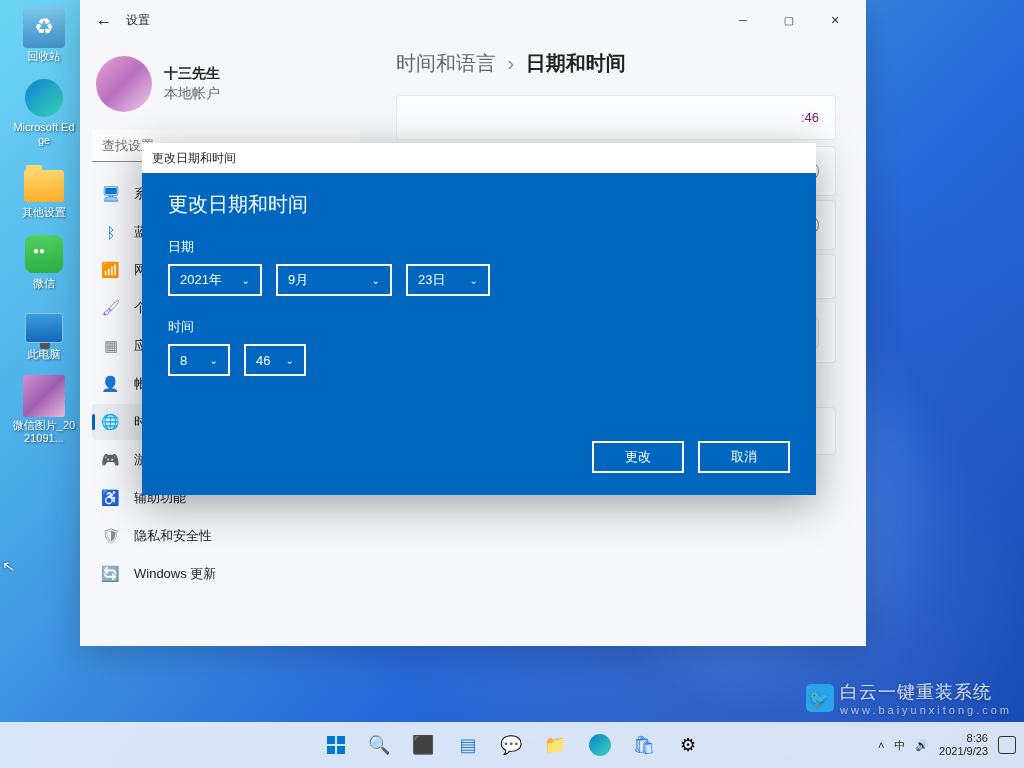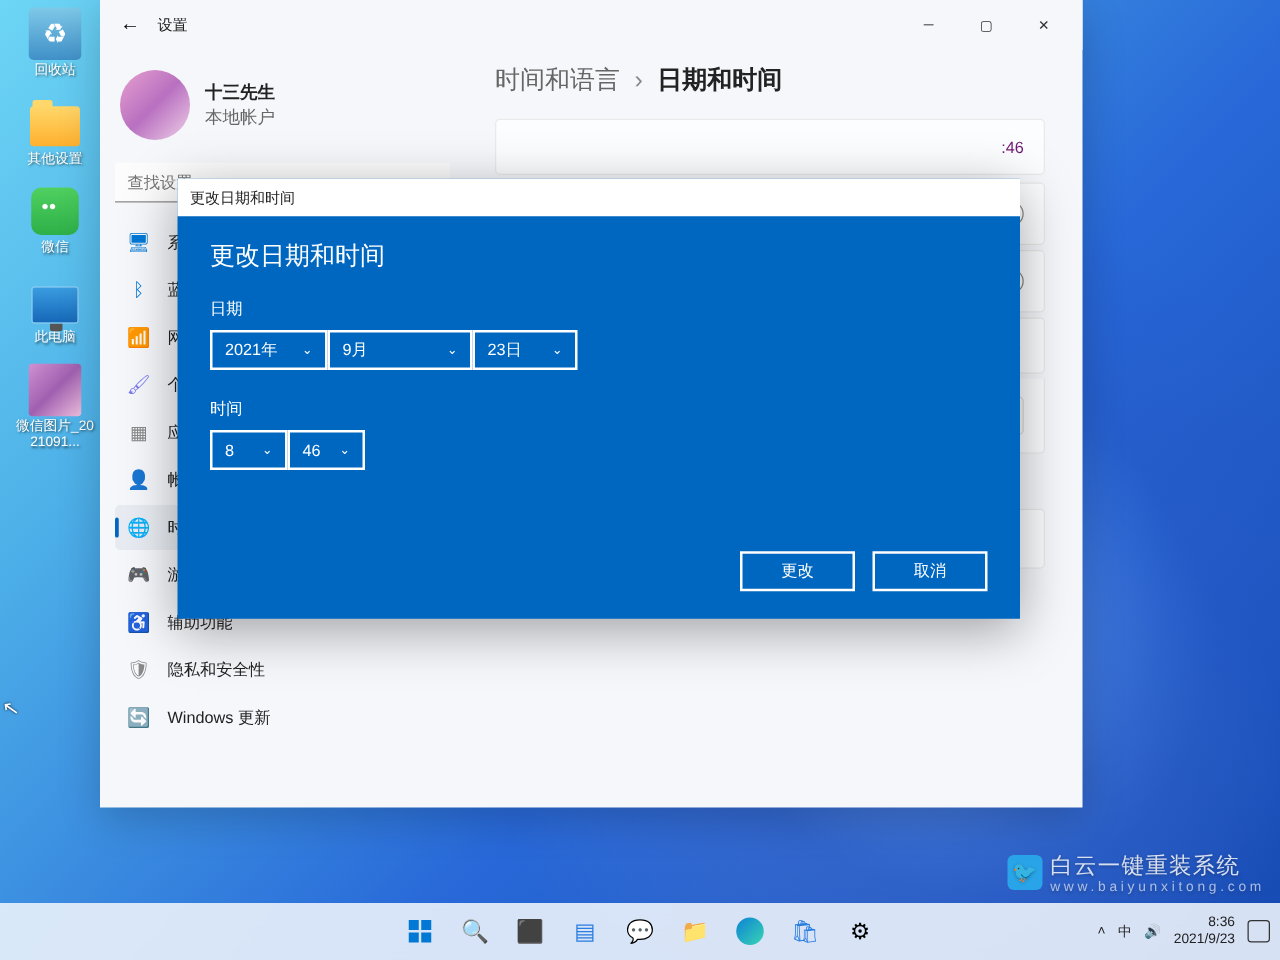--- a/index.html
+++ b/index.html
@@ -49,21 +49,21 @@
 .subcard{background:#fcfdfe;border:1px solid #eaeaea;border-top:none;border-radius:0 0 4px 4px;padding:14px 16px;display:flex;align-items:center;justify-content:space-between;font-size:13px;color:#555;margin-bottom:4px}
 .toggle{width:42px;height:20px;border-radius:10px;border:1px solid #888;position:relative;background:#fff}
 .toggle::after{content:"";position:absolute;left:3px;top:3px;width:12px;height:12px;border-radius:50%;background:#555}
 .ghost-btn{padding:6px 24px;border:1px solid #ddd;border-radius:4px;background:#fafafa;color:#aaa;font-size:12px}
 .section-h{font-size:13px;font-weight:600;color:#222;margin:16px 0 10px 2px}
 .dialog{position:absolute;left:142px;top:143px;width:674px;height:352px;background:#0067c0;z-index:20;box-shadow:0 10px 40px rgba(0,0,0,.35);color:#fff}
 .dialog-titlebar{height:30px;background:#fff;color:#222;display:flex;align-items:center;padding:0 10px;font-size:12px}
 .dialog-body{padding:18px 26px}
 .dialog-h{font-size:20px;font-weight:400;margin-bottom:20px}
 .field-label{font-size:13px;margin-bottom:8px}
-.field-row{display:flex;margin-bottom:22px}
+.field-row{display:flex;gap:14px;margin-bottom:22px}
 .combo{height:32px;border:2px solid #fff;background:transparent;color:#fff;display:flex;align-items:center;justify-content:space-between;padding:0 10px;font-size:13px;cursor:pointer}
 .combo.y{width:94px}
 .combo.m{width:116px}
 .combo.d{width:84px}
 .combo.t{width:62px}
 .combo .chev{font-size:10px;margin-left:10px}
 .dialog-actions{position:absolute;right:26px;bottom:22px;display:flex;gap:14px}
 .dlg-btn{width:92px;height:32px;border:2px solid #fff;background:transparent;color:#fff;font-size:13px;cursor:pointer;display:flex;align-items:center;justify-content:center}
 .taskbar{position:absolute;left:0;right:0;bottom:0;height:46px;background:rgba(235,242,251,.9);backdrop-filter:blur(10px);display:flex;align-items:center;z-index:30}
 .tb-center{position:absolute;left:50%;transform:translateX(-50%);display:flex;gap:6px}
@@ -81,20 +81,26 @@
     <div class="bloom"></div>
   </div>
 
 <div class="desktop-icons">
   <div class="d-icon">
       <div class="ico recycle"></div>
       <div class="lbl">回收站</div>
     </div>
   <div class="d-icon">
       <div class="ico">
+        <div class="edge-icon"></div>
+      </div>
+      <div class="lbl">Microsoft Edge</div>
+    </div>
+  <div class="d-icon">
+      <div class="ico">
         <div class="folder"></div>
       </div>
       <div class="lbl">其他设置</div>
     </div>
   <div class="d-icon">
       <div class="ico">
         <div class="wechat"></div>
       </div>
       <div class="lbl">微信</div>
     </div>

